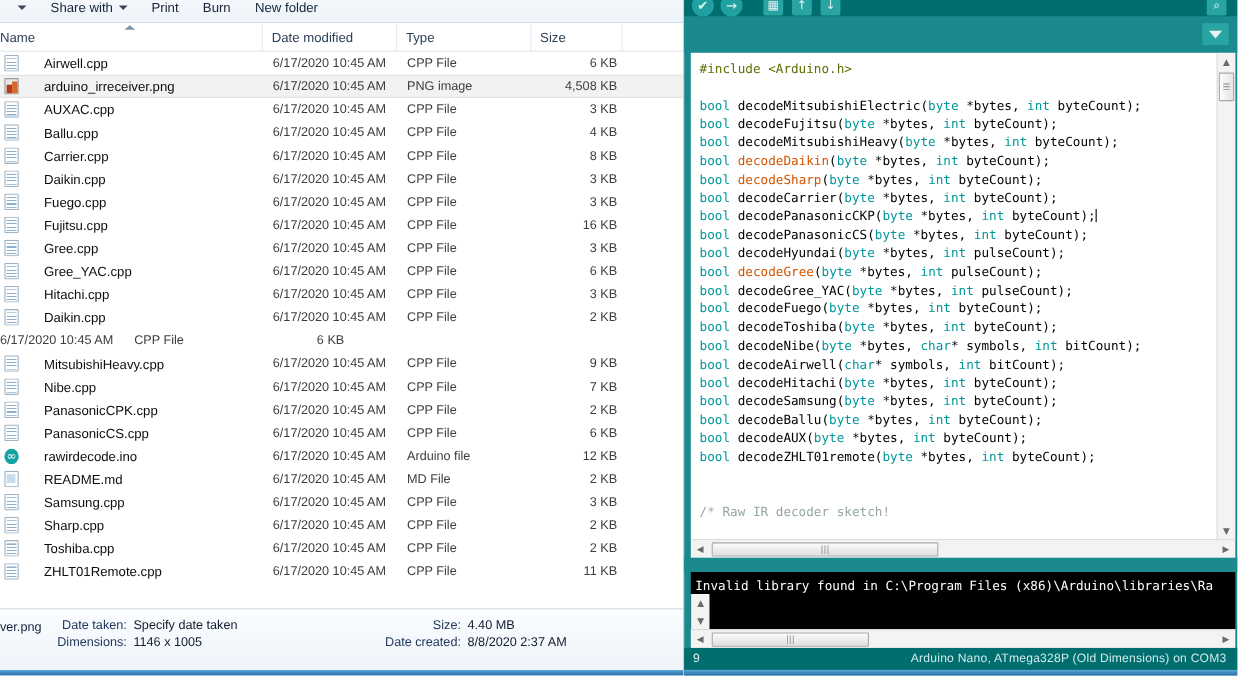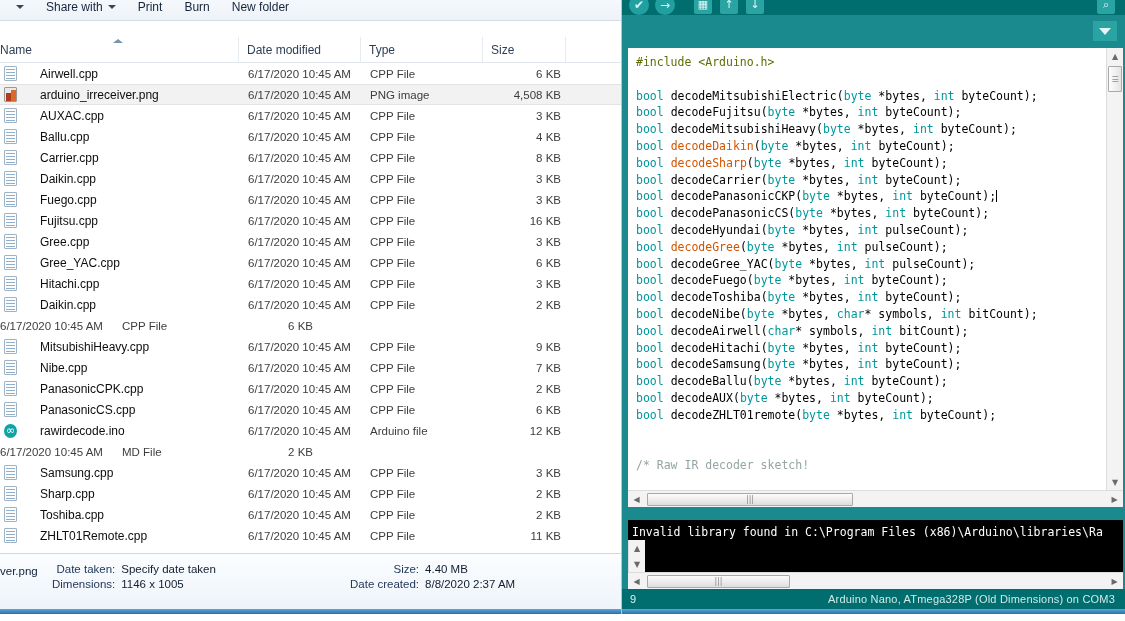--- a/index.html
+++ b/index.html
@@ -41,21 +41,20 @@
     display: inline-block;
   }
 
   .exp-colhdr {
     height: 26px; min-height: 26px;
     background: #ffffff;
     border-bottom: 1px solid #e0e6ec;
     display: flex; align-items: center;
     font-size: 12px; color: #2c3e56;
     position: relative;
-    margin-top: 16px;
   }
   .col {
     height: 26px; line-height: 26px;
     padding-left: 8px;
     border-right: 1px solid #e6ebf0;
     position: relative;
     overflow: hidden;
     white-space: nowrap;
     cursor: default;
   }
@@ -537,20 +536,24 @@
         <div class="frow">
           <div class="f-name">
             <span class="ficon ino"></span>
             <span>rawirdecode.ino</span>
           </div>
           <div class="f-date">6/17/2020 10:45 AM</div>
           <div class="f-type">Arduino file</div>
           <div class="f-size">12 KB</div>
         </div>
         <div class="frow">
+          <div class="f-name">
+            <span class="ficon md"></span>
+            <span>README.md</span>
+          </div>
           <div class="f-date">6/17/2020 10:45 AM</div>
           <div class="f-type">MD File</div>
           <div class="f-size">2 KB</div>
         </div>
         <div class="frow">
           <div class="f-name">
             <span class="ficon cpp"></span>
             <span>Samsung.cpp</span>
           </div>
           <div class="f-date">6/17/2020 10:45 AM</div>

